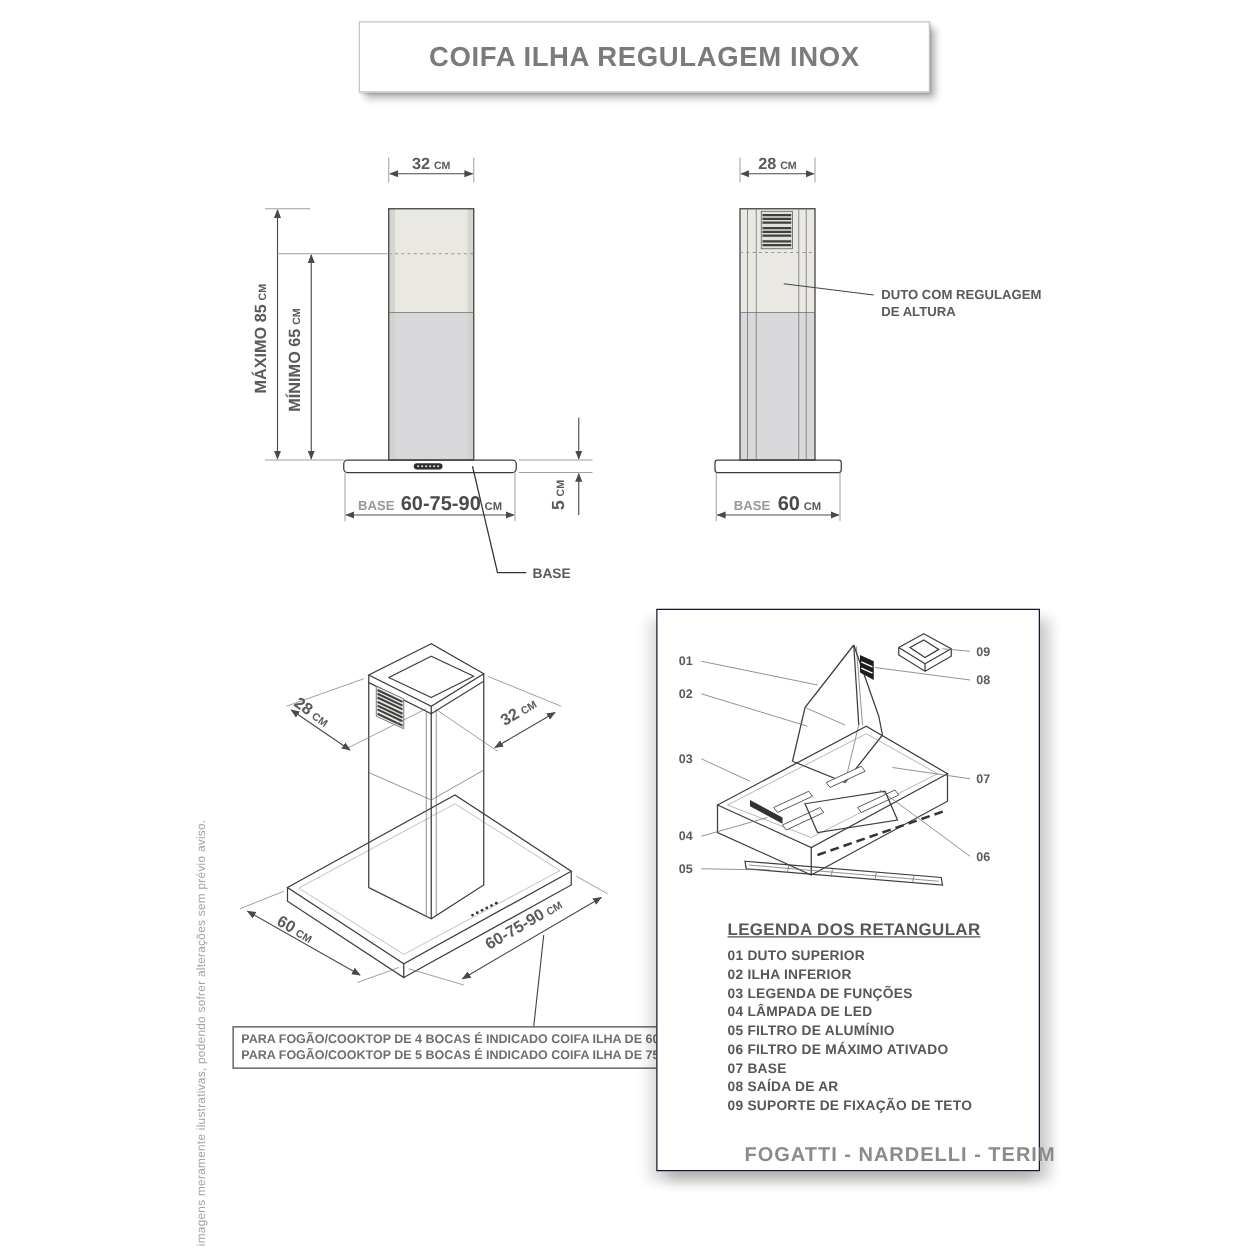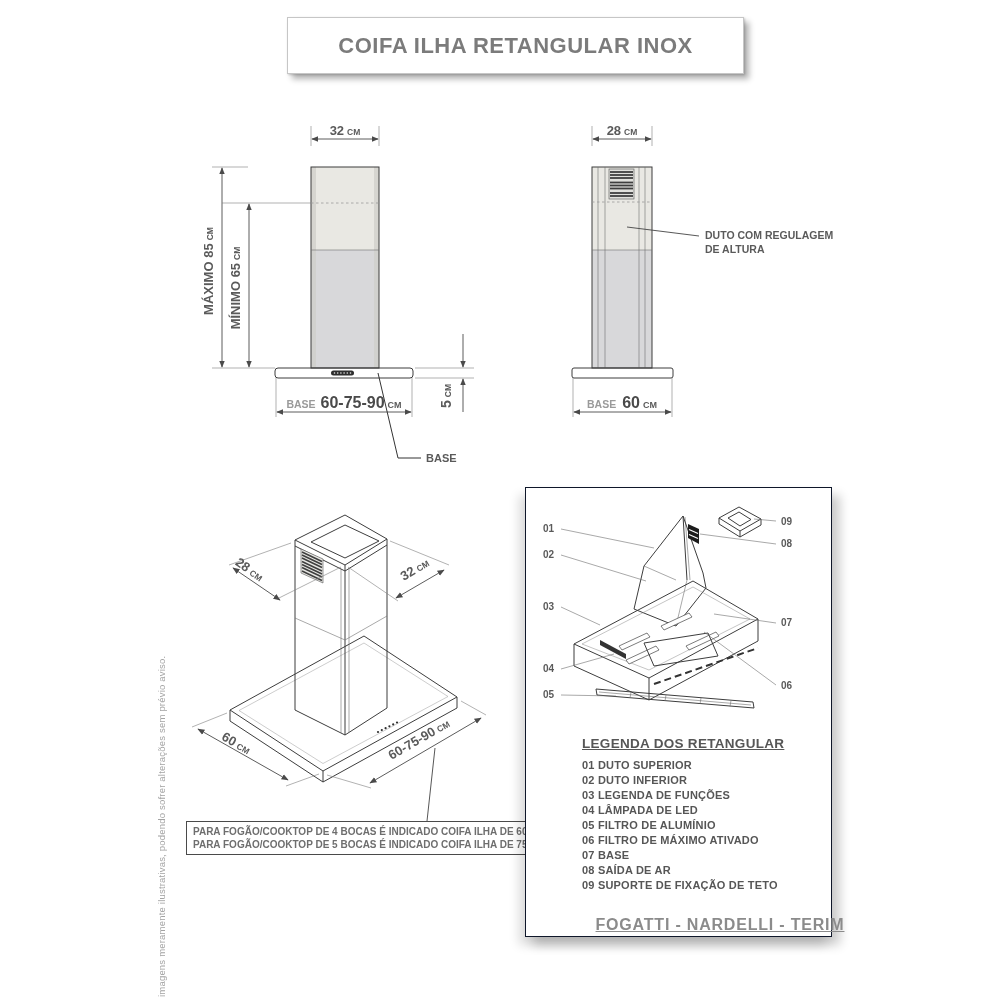--- a/index.html
+++ b/index.html
@@ -17,36 +17,36 @@
   #note-box{left:186px;top:821px;width:326px;border:1px solid #4a4a4a;padding:3px 6px;}
   #note-box div{font-size:10px;font-weight:700;color:#6e6e6e;line-height:13px;white-space:nowrap;}
   
   #panel{left:525px;top:487px;width:305px;height:448px;background:#fff;border:1px solid #0f172a;
          box-shadow:8px 8px 10px rgba(0,0,0,.20), -6px 8px 10px rgba(0,0,0,.14);}
   #legend{position:absolute;left:56px;top:248px;}
   #legend .hd{font-size:13.5px;font-weight:bold;color:#565656;text-decoration:underline;
               letter-spacing:.3px;margin-bottom:7px;white-space:nowrap;}
   #legend .it{font-size:11px;font-weight:700;color:#565656;line-height:15px;white-space:nowrap;letter-spacing:.2px;}
   #brands{left:545px;top:916px;width:350px;text-align:center;font-size:16px;font-weight:bold;
-          color:#8b8b8b;letter-spacing:.8px;text-decoration:underline;}
+          color:#8b8b8b;letter-spacing:.8px;}
   #disclaimer{left:156px;top:997px;transform:rotate(-90deg);transform-origin:0 0;
               font-size:9.5px;color:#a3a3a3;white-space:nowrap;letter-spacing:.2px;}
   svg text{fill:#5a5a5a;font-family:"Liberation Sans","DejaVu Sans",sans-serif;font-weight:bold;}
   .ln{stroke:#4a4a4a;stroke-width:.9;fill:none;}
   .ext{stroke:#7d7d7d;stroke-width:.6;fill:none;}
   .obj{stroke:#3d3d3d;stroke-width:1;fill:none;}
   .thin{stroke:#6e6e6e;stroke-width:.6;fill:none;}
 </style>
 </head>
 <body>
 
 <div id="page">
 
   <div class="abs" id="title-box">
-    <span>COIFA ILHA RETANGULAR INOX</span>
+    <span>COIFA ILHA REGULAGEM INOX</span>
   </div>
 
   <svg class="abs" style="left:190px;top:120px" width="310" height="350" viewBox="0 0 310 350">
     <defs>
       <marker id="arrA" viewBox="0 0 10 10" refX="9" refY="5" markerWidth="8" markerHeight="8" orient="auto-start-reverse">
         <path d="M0,1 L10,5 L0,9 z" fill="#4a4a4a"></path>
       </marker>
     </defs>
 
     <g>
@@ -312,21 +312,21 @@
         <path d="M250,56 L174,46" class="thin"></path>
           <text x="255" y="59">08</text>
         <path d="M250,33 L228,31" class="thin"></path>
           <text x="255" y="37">09</text>
       </g>
     </svg>
 
     <div id="legend">
       <div class="hd">LEGENDA DOS RETANGULAR</div>
       <div class="it"><span>01</span> <span>DUTO SUPERIOR</span></div>
-      <div class="it"><span>02</span> <span>DUTO INFERIOR</span></div>
+      <div class="it"><span>02</span> <span>ILHA INFERIOR</span></div>
       <div class="it"><span>03</span> <span>LEGENDA DE FUNÇÕES</span></div>
       <div class="it"><span>04</span> <span>LÂMPADA DE LED</span></div>
       <div class="it"><span>05</span> <span>FILTRO DE ALUMÍNIO</span></div>
       <div class="it"><span>06</span> <span>FILTRO DE MÁXIMO ATIVADO</span></div>
       <div class="it"><span>07</span> <span>BASE</span></div>
       <div class="it"><span>08</span> <span>SAÍDA DE AR</span></div>
       <div class="it"><span>09</span> <span>SUPORTE DE FIXAÇÃO DE TETO</span></div>
     </div>
   </div>
 

